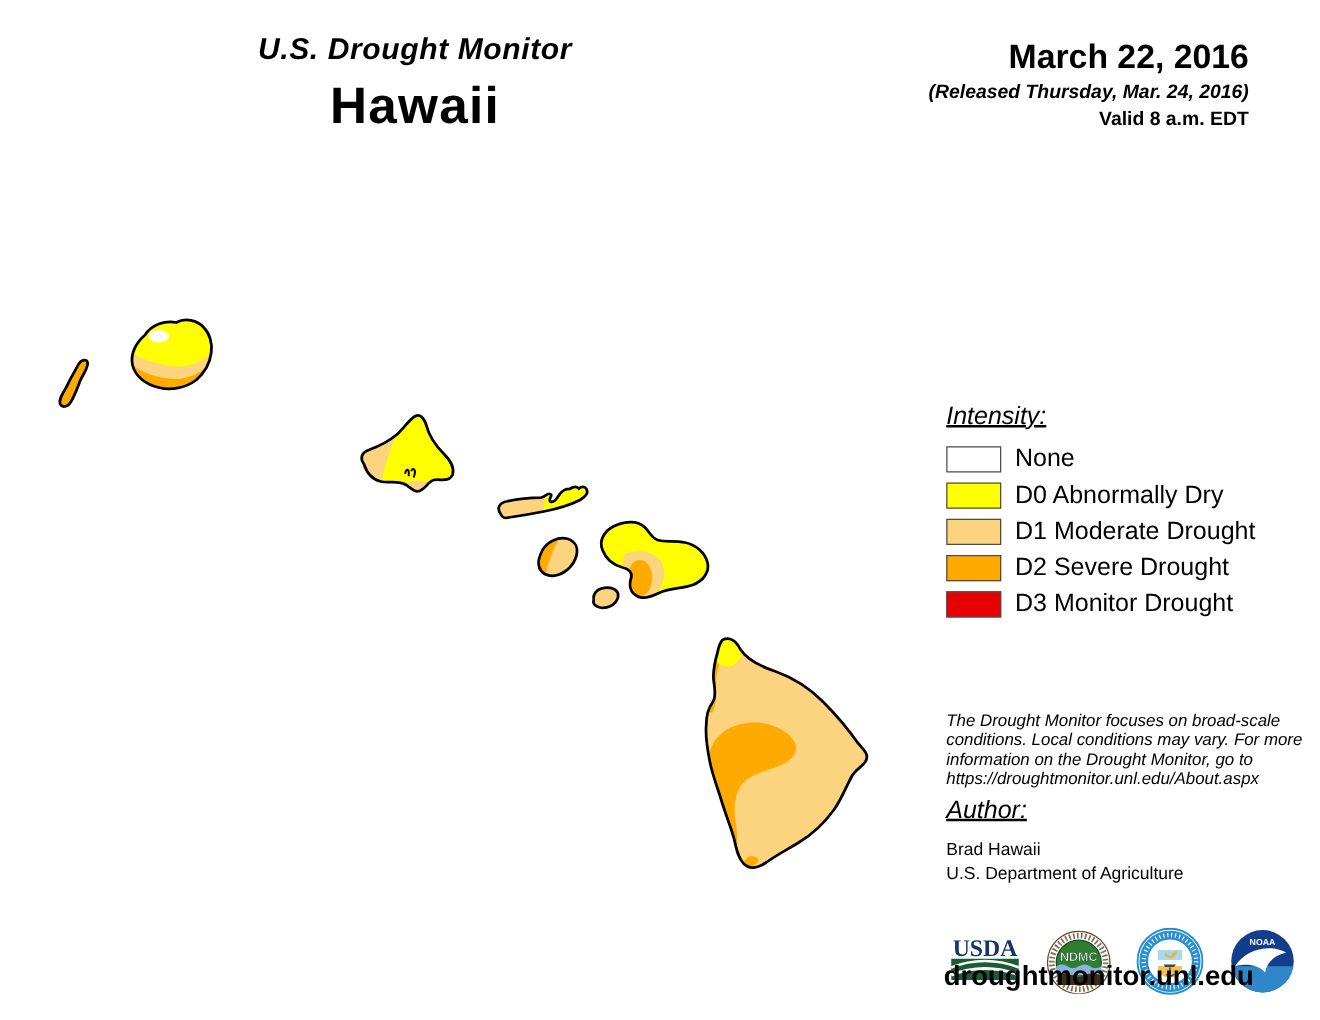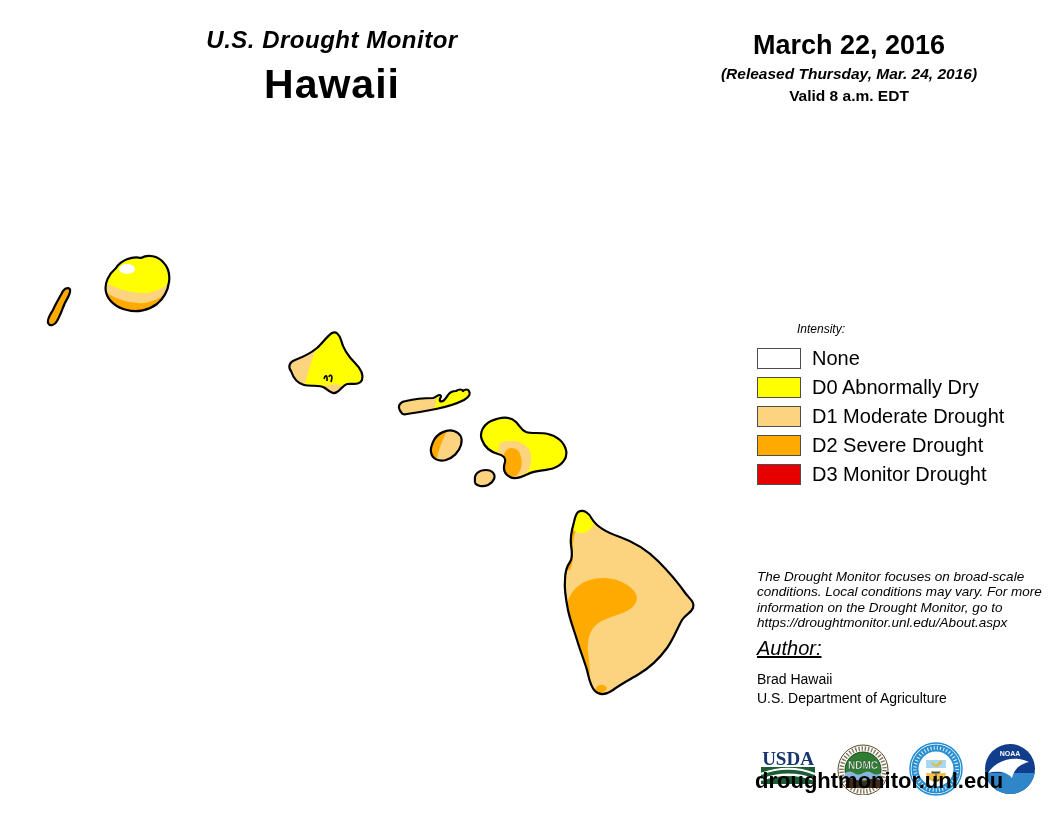--- a/index.html
+++ b/index.html
@@ -5,31 +5,31 @@
   html,body { margin:0; padding:0; }
   body {
     width:1056px; height:816px; position:relative; overflow:hidden;
     background:#ffffff; color:#000;
     font-family:"Liberation Sans", sans-serif;
   }
   
   .title-block { position:absolute; left:182px; top:26px; width:300px; text-align:center; }
   .title-main   { font-size:24px; font-weight:bold; font-style:italic; letter-spacing:0.5px; }
   .title-region { font-size:41px; font-weight:bold; margin-top:7px; letter-spacing:1px; }
-  .date-block { position:absolute; left:699px; top:30px; width:300px; text-align:center; }
+  .date-block { position:absolute; left:699px; top:30px; width:300px; text-align:right; }
   .date-main     { font-size:27px; font-weight:bold; }
   .date-released { font-size:15.5px; font-weight:bold; font-style:italic; margin-top:4px; }
   .date-valid    { font-size:15.5px; font-weight:bold; margin-top:4px; }
   
   .map-svg { position:absolute; left:0; top:0; }
   .coast { fill:none; stroke:#000; stroke-width:2.2; stroke-linejoin:round; }
   .pearl { fill:none; stroke:#000; stroke-width:1.6; }
   
   .legend { position:absolute; left:757px; top:322px; }
-  .legend-heading { font-size:12px; font-style:italic; margin-bottom:11px;margin-left:40px; }
+  .legend-heading { font-size:20px; font-style:italic; text-decoration:underline; margin-bottom:11px; }
   .legend-row { display:flex; align-items:center; height:22px; margin-bottom:7px; }
   .legend-swatch { width:42px; height:19px; border:1.5px solid #4d4d4d; margin-right:11px; flex:none; }
   .legend-label { font-size:20px; }
   
   .disclaimer { position:absolute; left:757px; top:569px; font-size:13.5px; font-style:italic; line-height:15.4px; }
   .author { position:absolute; left:757px; top:637px; }
   .author-heading { font-size:20px; font-style:italic; text-decoration:underline; margin-bottom:10px; }
   .author-line { font-size:14px; line-height:19px; }
   
   .logos { position:absolute; left:760px; top:704px; width:276px; height:54px;

